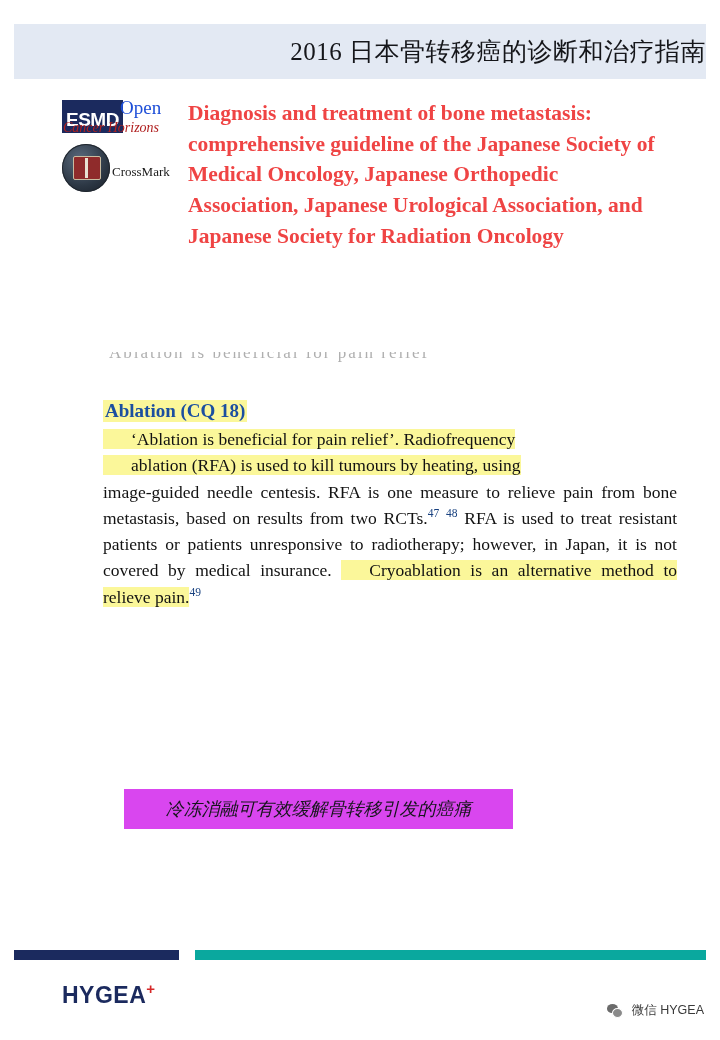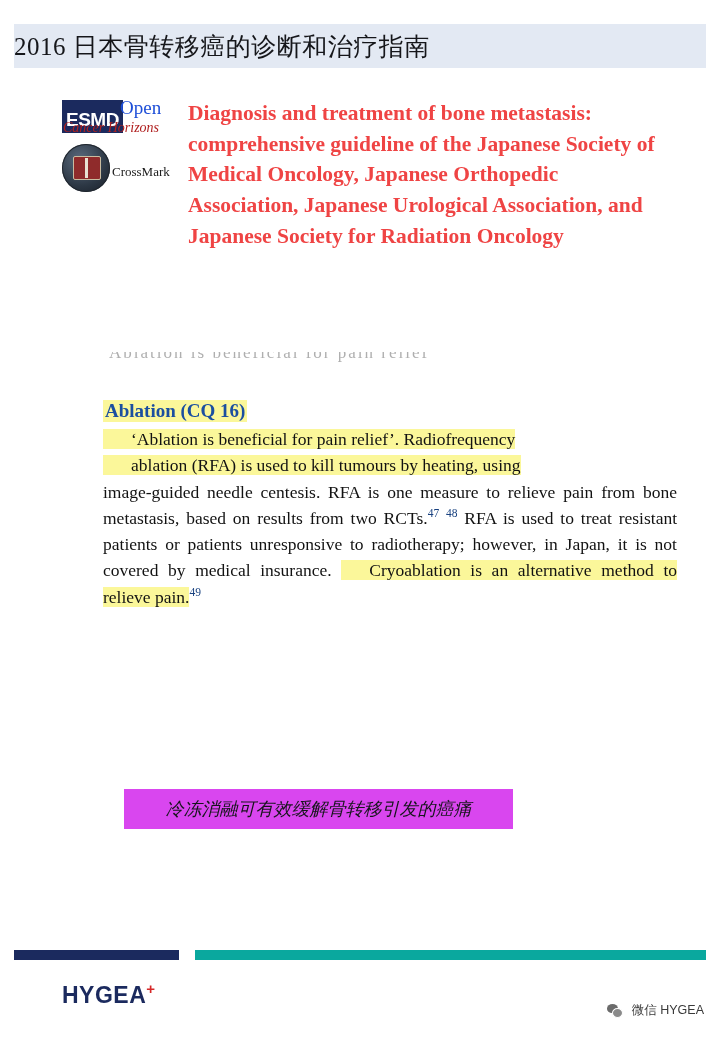--- a/index.html
+++ b/index.html
@@ -14,25 +14,25 @@
     font-family: "Liberation Sans", sans-serif;
     overflow: hidden;
   }
 
   
   .title-banner {
     position: absolute;
     left: 14px;
     top: 24px;
     width: 692px;
-    height: 44px;
+    height: 55px;
     background: #e3e9f3;
     display: flex;
     align-items: center;
-    justify-content: flex-start;
+    justify-content: flex-end;
   }
   .title-banner .title-text {
     font-size: 25px;
     color: #15161a;
     letter-spacing: 0.5px;
     font-family: "Liberation Serif", serif;
   }
 
   
   .logos {
@@ -295,21 +295,21 @@
   </div>
 </div>
 
 <div class="article-title">Diagnosis and treatment of bone metastasis: comprehensive guideline of the Japanese Society of Medical Oncology, Japanese Orthopedic Association, Japanese Urological Association, and Japanese Society for Radiation Oncology</div>
 
 <div class="clipped-line">
   <span>'Ablation is beneficial for pain relief'</span>
 </div>
 
 <div class="excerpt">
-  <h3>Ablation (CQ 16)</h3>
+  <h3>Ablation (CQ 18)</h3>
   <p class="lead-line">
     <span class="hl">‘Ablation is beneficial for pain relief’. Radiofrequency</span>
   </p>
   <p class="lead-line">
     <span class="hl">ablation (RFA) is used to kill tumours by heating, using</span>
   </p>
   <p>
     <span>image-guided needle centesis. RFA is one measure to relieve pain from bone metastasis, based on results from two RCTs.</span><span class="sup">47</span> <span class="sup">48</span>
     <span>RFA is used to treat resistant patients or patients unresponsive to radiotherapy; however, in Japan, it is not covered by medical insurance.</span>
     <span class="hl">Cryoablation is an alternative method to relieve pain.</span><span class="sup">49</span>

